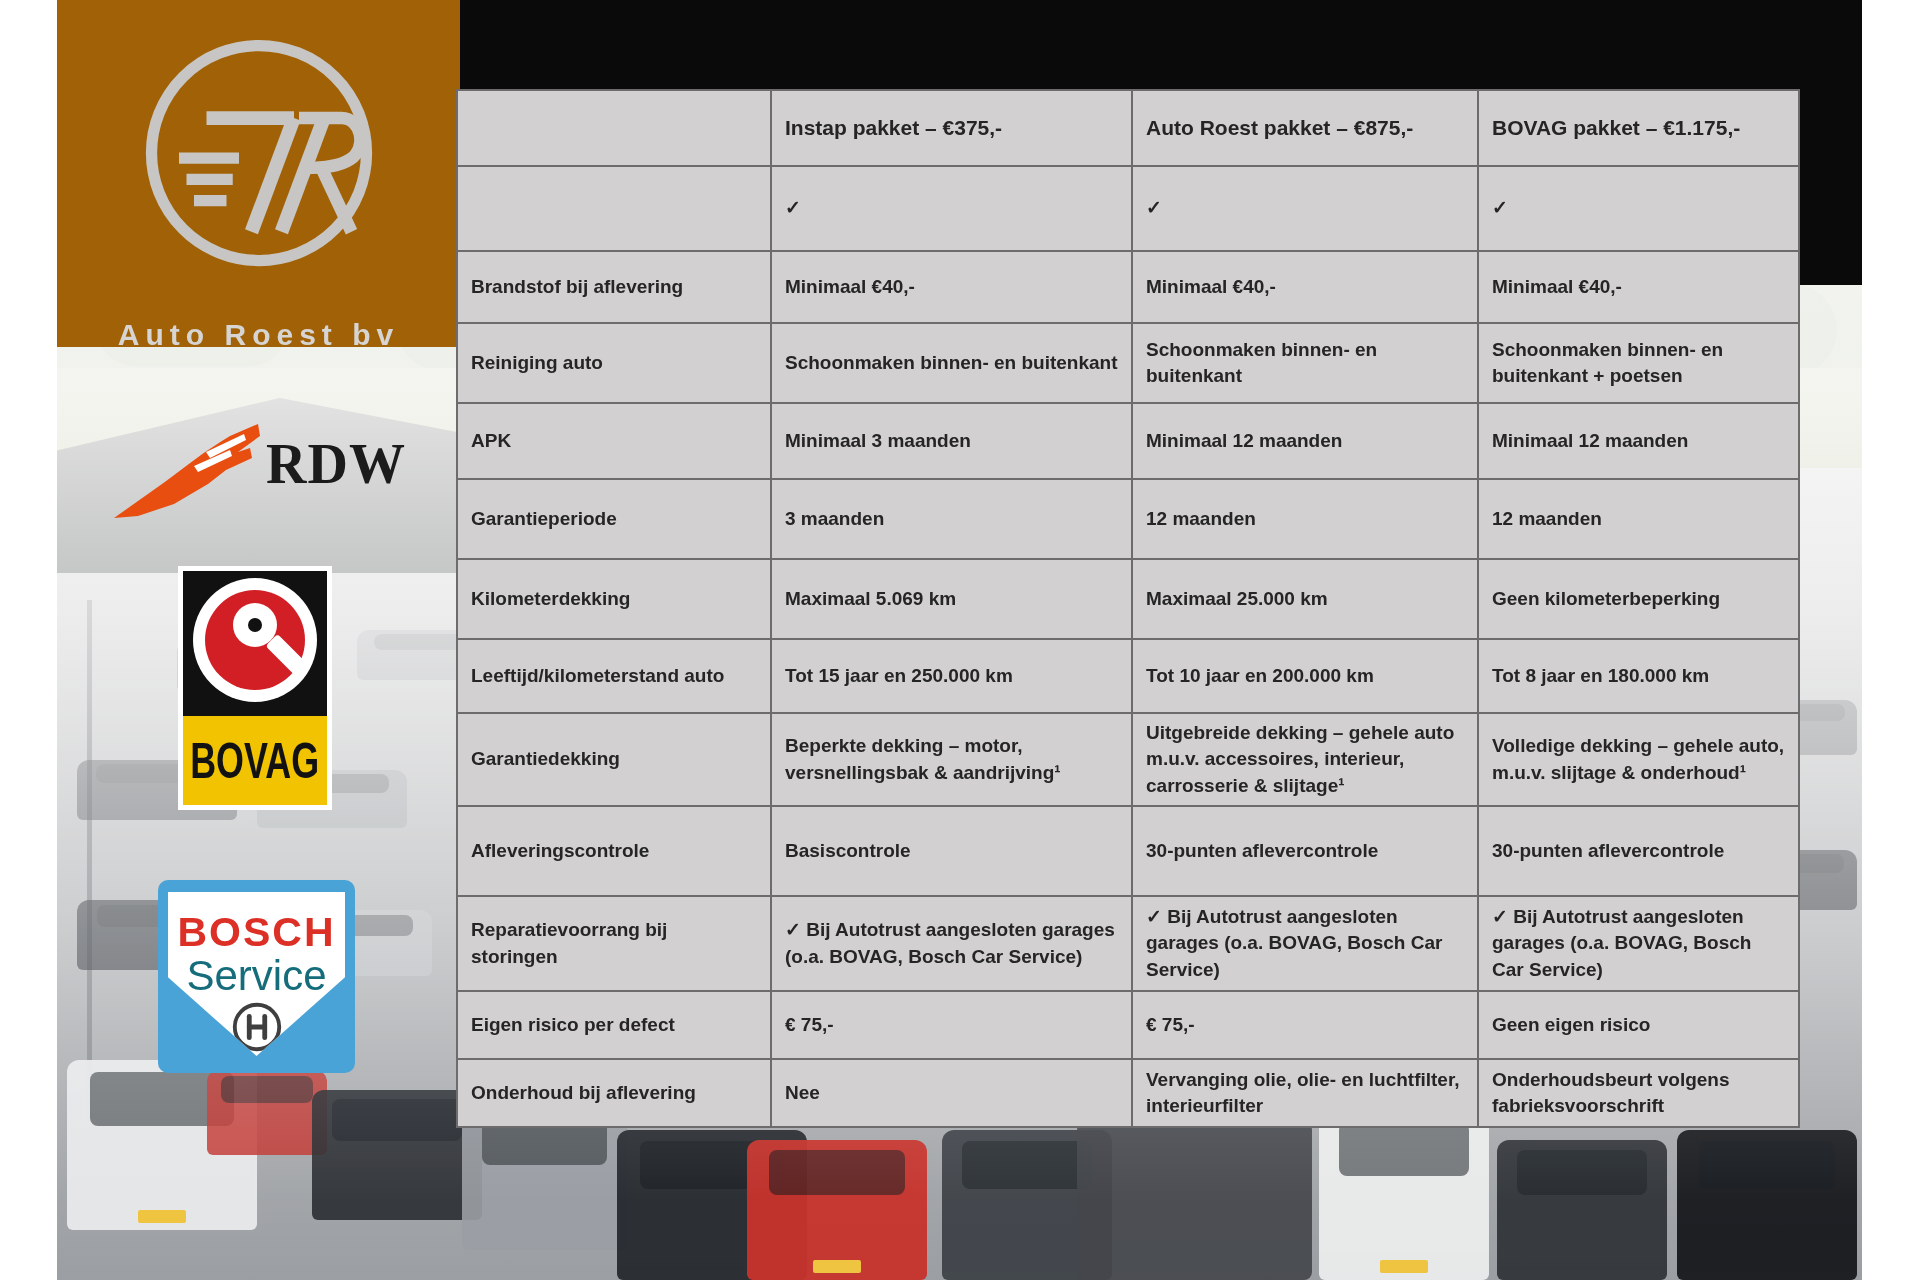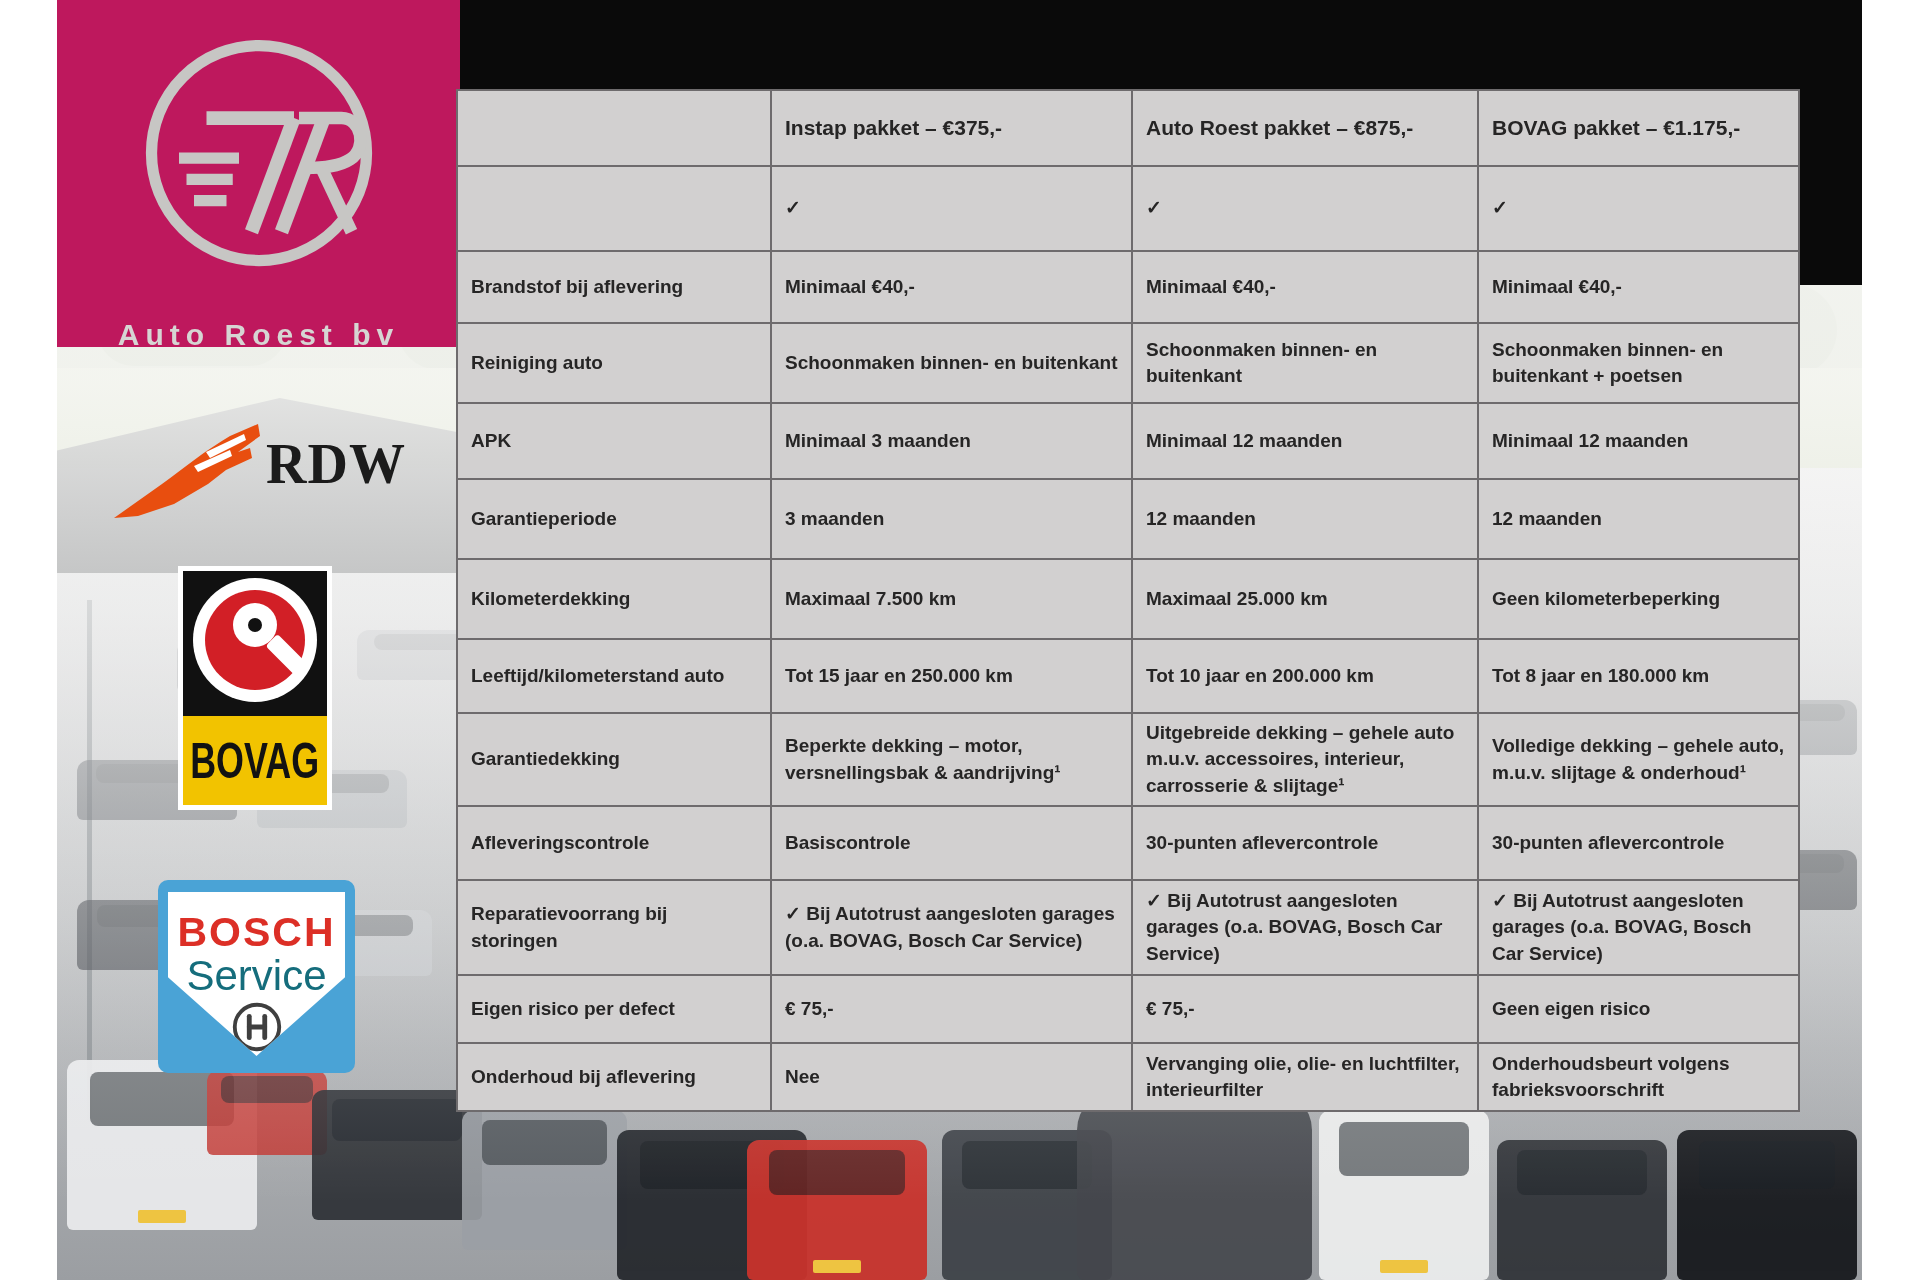--- a/index.html
+++ b/index.html
@@ -16,21 +16,21 @@
             clip-path:polygon(0 30%,55% 0,100% 20%,100% 100%,0 100%);}
   .pole{left:30px;top:600px;width:5px;height:520px;background:#8e9397;}
   .car{border-radius:12px 12px 6px 6px;}
   .car .w{left:12%;right:12%;top:7%;height:32%;background:rgba(18,24,30,.55);border-radius:8px;}
   .car .plate{left:50%;transform:translateX(-50%);bottom:7px;width:48px;height:13px;background:#f3c63c;border-radius:2px;}
   .wash{left:0;top:0;right:0;bottom:0;background:linear-gradient(180deg,
         rgba(251,251,250,.93) 0%,rgba(251,251,250,.87) 30%,rgba(251,251,250,.66) 48%,
         rgba(251,251,250,.38) 64%,rgba(251,251,250,.12) 82%,rgba(251,251,250,0) 94%);}
   
   .band{position:absolute;left:57px;top:0;width:1805px;height:285px;background:#0a0a0a;}
-  .logo-box{position:absolute;left:57px;top:0;width:403px;height:347px;background:#be185d;}
+  .logo-box{position:absolute;left:57px;top:0;width:403px;height:347px;background:#a16207;}
   .logo-box svg{position:absolute;left:77px;top:28px;}
   .company{position:absolute;left:0;width:403px;top:318px;text-align:center;color:#d6d5d3;
            font-size:30px;font-weight:700;letter-spacing:6px;}
   
   .rdw{position:absolute;left:110px;top:418px;width:300px;height:108px;}
   .rdw svg{position:absolute;left:0;top:4px;}
   .rdw-text{position:absolute;left:156px;top:14px;font-family:"Liberation Serif",serif;
             font-weight:700;font-size:56px;color:#1b1b1b;letter-spacing:1px;}
   
   .bovag{position:absolute;left:178px;top:566px;width:154px;height:244px;background:#ffffff;
@@ -57,21 +57,21 @@
   #pkg{position:absolute;left:456px;top:89px;width:1342px;border-collapse:collapse;table-layout:fixed;
        background:#d2d0d0;color:#262525;border:2px solid #5e5b5e;}
   #pkg th,#pkg td{border:2px solid #6e6b6d;vertical-align:middle;text-align:left;
                   padding:6px 12px 6px 13px;font-size:19px;font-weight:700;line-height:1.38;
                   overflow:hidden;}
   #pkg th{font-size:21px;}
   #pkg tr:nth-child(1){height:76px;}  #pkg tr:nth-child(2){height:85px;}
   #pkg tr:nth-child(3){height:72px;}  #pkg tr:nth-child(4){height:80px;}
   #pkg tr:nth-child(5){height:76px;}  #pkg tr:nth-child(6){height:80px;}
   #pkg tr:nth-child(7){height:80px;}  #pkg tr:nth-child(8){height:74px;}
-  #pkg tr:nth-child(9){height:93px;}  #pkg tr:nth-child(10){height:74px;}
+  #pkg tr:nth-child(9){height:93px;}  #pkg tr:nth-child(10){height:90px;}
   #pkg tr:nth-child(11){height:95px;} #pkg tr:nth-child(12){height:68px;}
   #pkg tr:nth-child(13){height:68px;} #pkg tr:nth-child(14){height:72px;}
 </style>
 </head>
 <body>
 
 <div class="stage">
 
   <div class="photo">
     <div class="treeline"></div>
@@ -243,21 +243,21 @@
       <td>Minimaal 12 maanden</td>
     </tr>
     <tr>
       <td>Garantieperiode</td>
       <td>3 maanden</td>
       <td>12 maanden</td>
       <td>12 maanden</td>
     </tr>
     <tr>
       <td>Kilometerdekking</td>
-      <td>Maximaal 7.500 km</td>
+      <td>Maximaal 5.069 km</td>
       <td>Maximaal 25.000 km</td>
       <td>Geen kilometerbeperking</td>
     </tr>
     <tr>
       <td>Leeftijd/kilometerstand auto</td>
       <td>Tot 15 jaar en 250.000 km</td>
       <td>Tot 10 jaar en 200.000 km</td>
       <td>Tot 8 jaar en 180.000 km</td>
     </tr>
     <tr>

